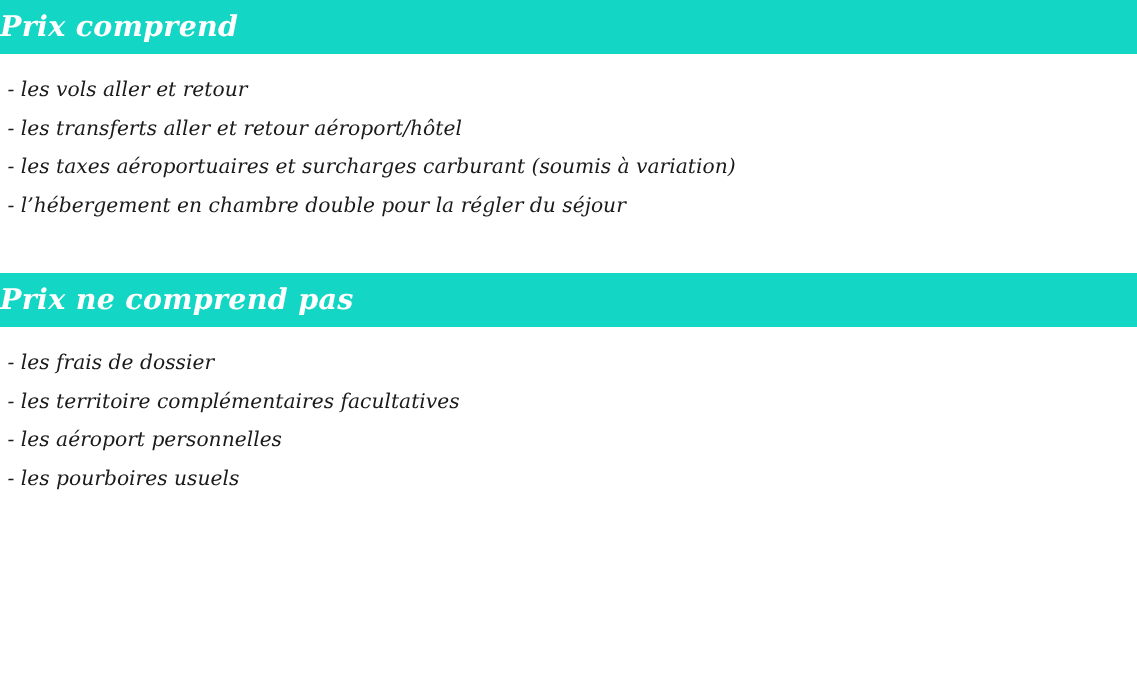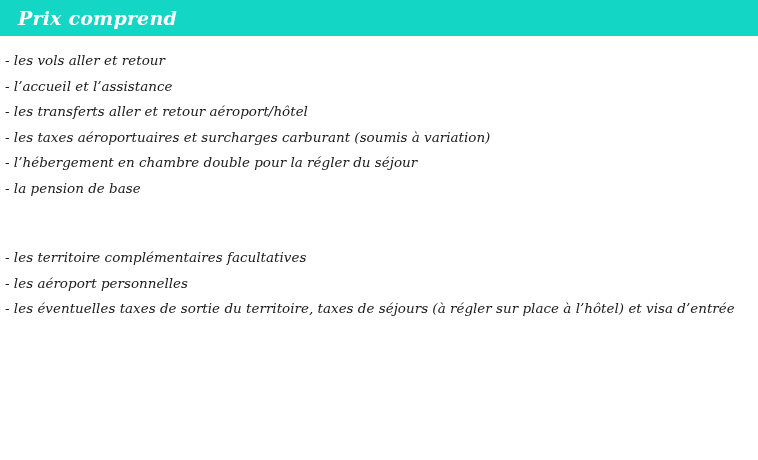--- a/index.html
+++ b/index.html
@@ -20,21 +20,20 @@
     background: #ffffff;
   }
   .section {
     width: 758px;
   }
   .section-header {
     background: #14d6c4;
     height: 36px;
     display: flex;
     align-items: center;
-    padding-left: 18px;
     box-sizing: border-box;
   }
   .section-header-title {
     color: #ffffff;
     font-family: "DejaVu Serif", serif;
     font-style: italic;
     font-weight: bold;
     font-size: 19px;
     letter-spacing: 0.2px;
     line-height: 1;
@@ -59,31 +58,33 @@
 <body>
 
 <div class="page">
 
   <div class="section">
     <div class="section-header">
       <span class="section-header-title">Prix comprend</span>
     </div>
     <div class="section-body">
       <div class="list-item">- les vols aller et retour</div>
-      <div class="list-item">- l’accueil et l’assistance</div>
       <div class="list-item">- les transferts aller et retour aéroport/hôtel</div>
       <div class="list-item">- les taxes aéroportuaires et surcharges carburant (soumis à variation)</div>
       <div class="list-item">- l’hébergement en chambre double pour la régler du séjour</div>
-      <div class="list-item">- la pension de base</div>
     </div>
   </div>
 
   <div class="spacer-included"></div>
 
   <div class="section">
+    <div class="section-header">
+      <span class="section-header-title">Prix ne comprend pas</span>
+    </div>
     <div class="section-body">
+      <div class="list-item">- les frais de dossier</div>
       <div class="list-item">- les territoire complémentaires facultatives</div>
       <div class="list-item">- les aéroport personnelles</div>
-      <div class="list-item">- les éventuelles taxes de sortie du territoire, taxes de séjours (à régler sur place à l’hôtel) et visa d’entrée</div>
+      <div class="list-item">- les pourboires usuels</div>
     </div>
   </div>
 
 </div>
 
 </body></html>

